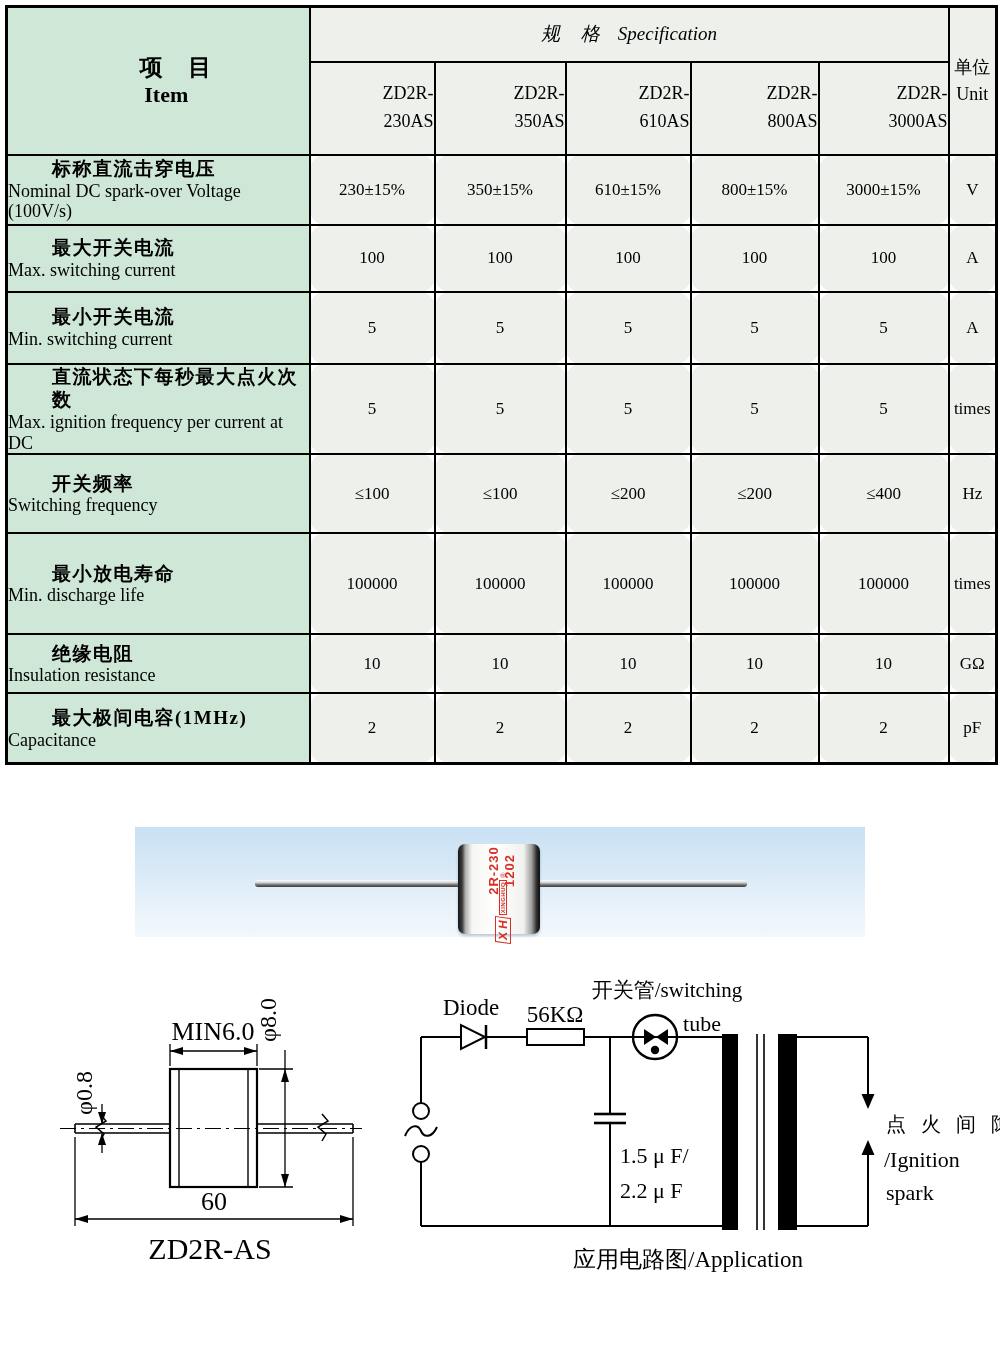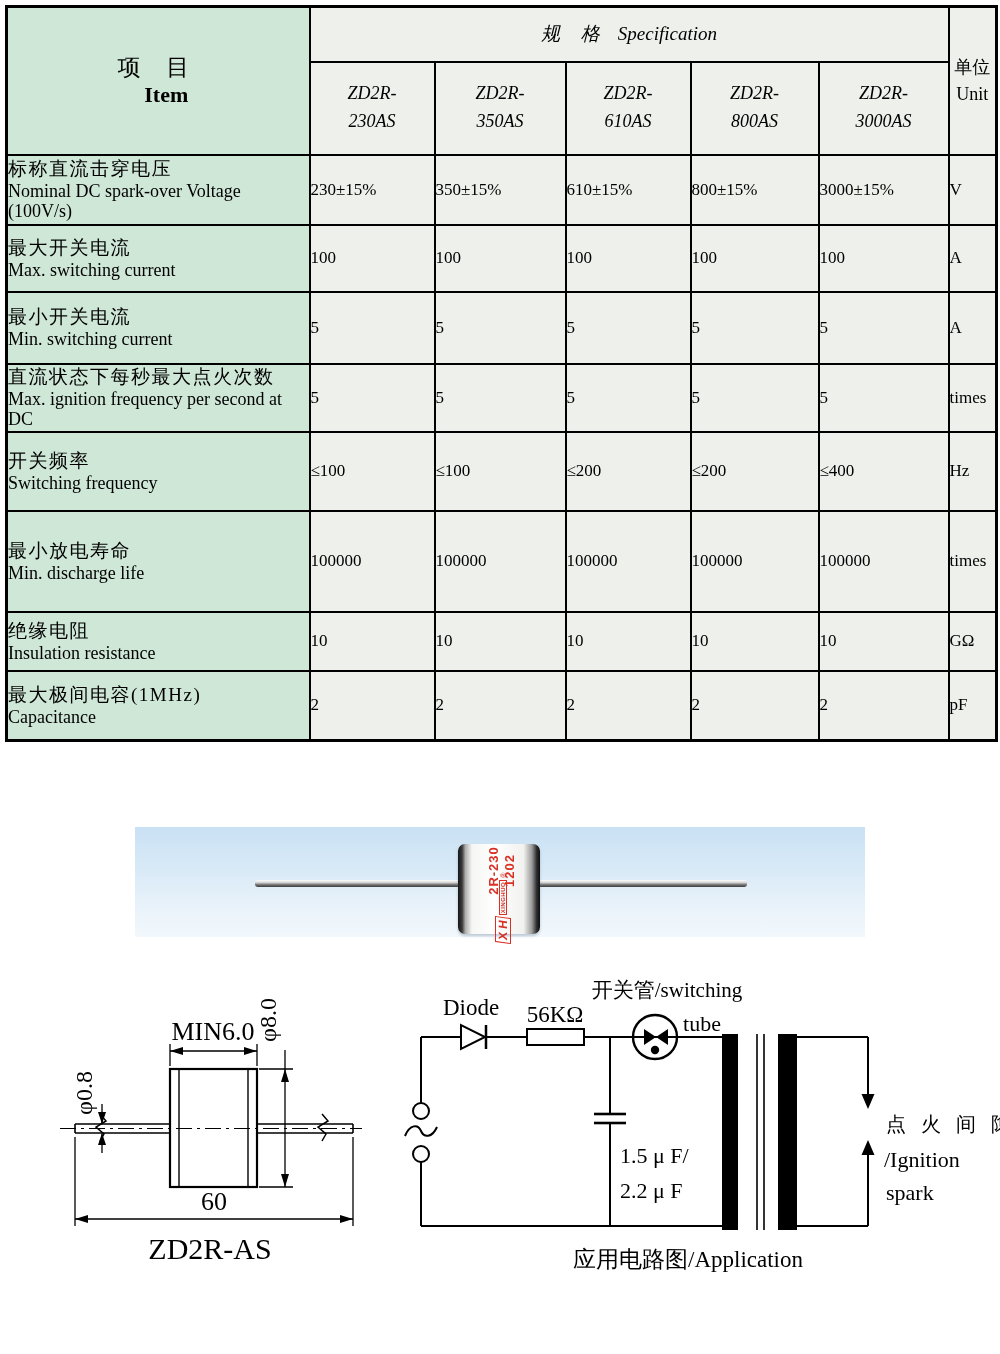--- a/index.html
+++ b/index.html
@@ -6,24 +6,24 @@
   .page{position:relative;width:1000px;height:1354px;background:#ffffff;
         font-family:"Liberation Serif","DejaVu Serif",serif;color:#000;overflow:hidden;}
 
   
   table.spec{position:absolute;left:5px;top:5px;width:990px;border-collapse:collapse;
              table-layout:fixed;border:3px solid #000;}
   table.spec td{border:2px solid #000;padding:0;vertical-align:middle;}
   .green{background:#cfe7d7;}
   .gray{background:#eef0ec;}
   .label-cell{padding:4px 8px 4px 12px;}
-  .zh{font-size:19px;font-weight:normal;letter-spacing:1.5px;line-height:1.25;}
+  .zh{font-size:19px;font-weight:bold;letter-spacing:1.5px;line-height:1.25;padding-left:44px;}
   .en{font-size:18px;line-height:1.15;}
-  .val{font-size:17px;}
-  .model{text-align:center;font-size:18px;line-height:1.55;font-style:italic;}
+  .val{text-align:center;font-size:17px;border-radius:15px;}
+  .model{text-align:right;font-size:18px;line-height:1.55;}
   .hdr-item{text-align:center;}
   .hdr-item .zh{font-size:23px;letter-spacing:10px;}
   .hdr-item .en{font-size:22px;font-weight:bold;margin-left:16px;}
   .hdr-spec{text-align:center;font-size:19px;font-style:italic;}
   .hdr-spec .sp-zh{letter-spacing:8px;margin-right:10px;}
   .hdr-unit{text-align:center;font-size:18px;line-height:1.5;}
 
   
   .photo{position:absolute;left:135px;top:827px;width:730px;height:110px;
          background:linear-gradient(180deg,#c9e1f4 0%,#d9eaf7 40%,#eaf3fa 75%,#f2f8fc 100%);}
@@ -134,21 +134,21 @@
       <td class="gray val">5</td>
       <td class="gray val">5</td>
       <td class="gray val">5</td>
       <td class="gray val">5</td>
       <td class="gray val">5</td>
       <td class="gray val">A</td>
     </tr>
     <tr style="height:68px">
       <td class="green label-cell">
             <div class="zh">直流状态下每秒最大点火次数</div>
-            <div class="en">Max. ignition frequency per second at DC</div>
+            <div class="en">Max. ignition frequency per current at DC</div>
           </td>
       <td class="gray val">5</td>
       <td class="gray val">5</td>
       <td class="gray val">5</td>
       <td class="gray val">5</td>
       <td class="gray val">5</td>
       <td class="gray val">times</td>
     </tr>
     <tr style="height:79px">
       <td class="green label-cell">

